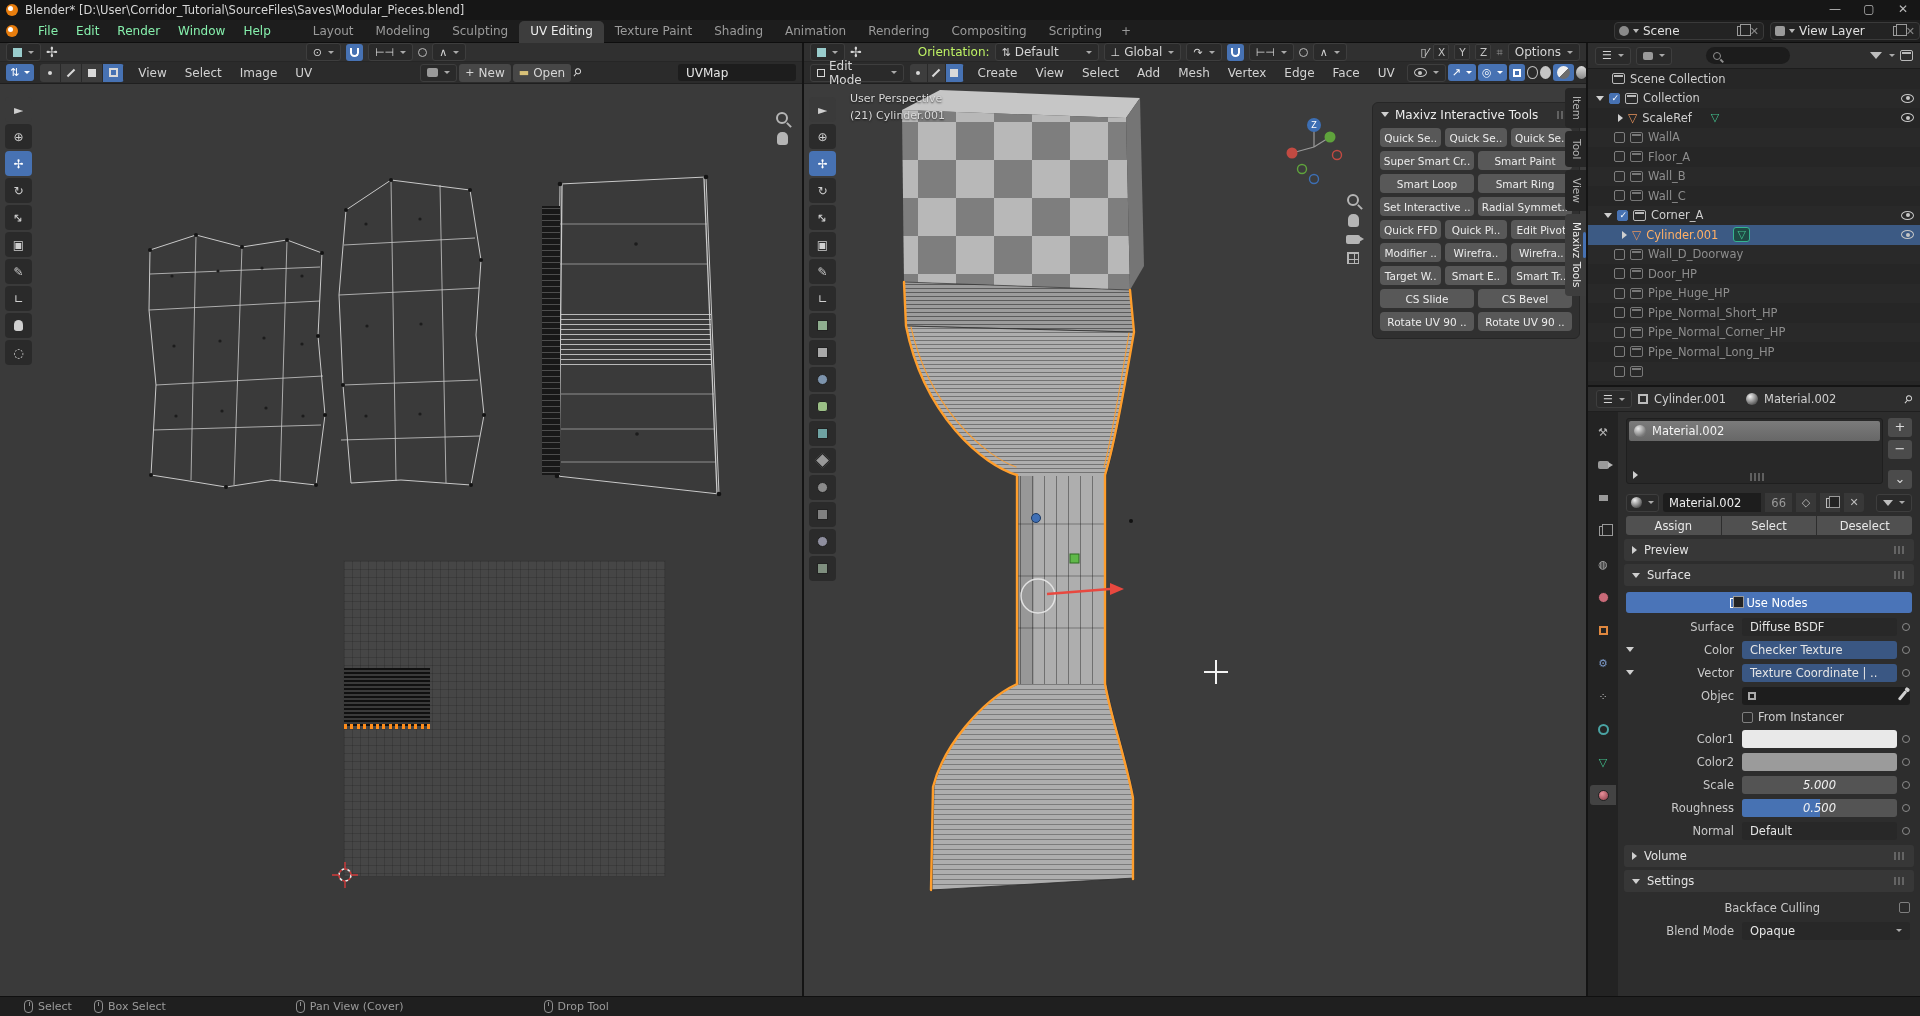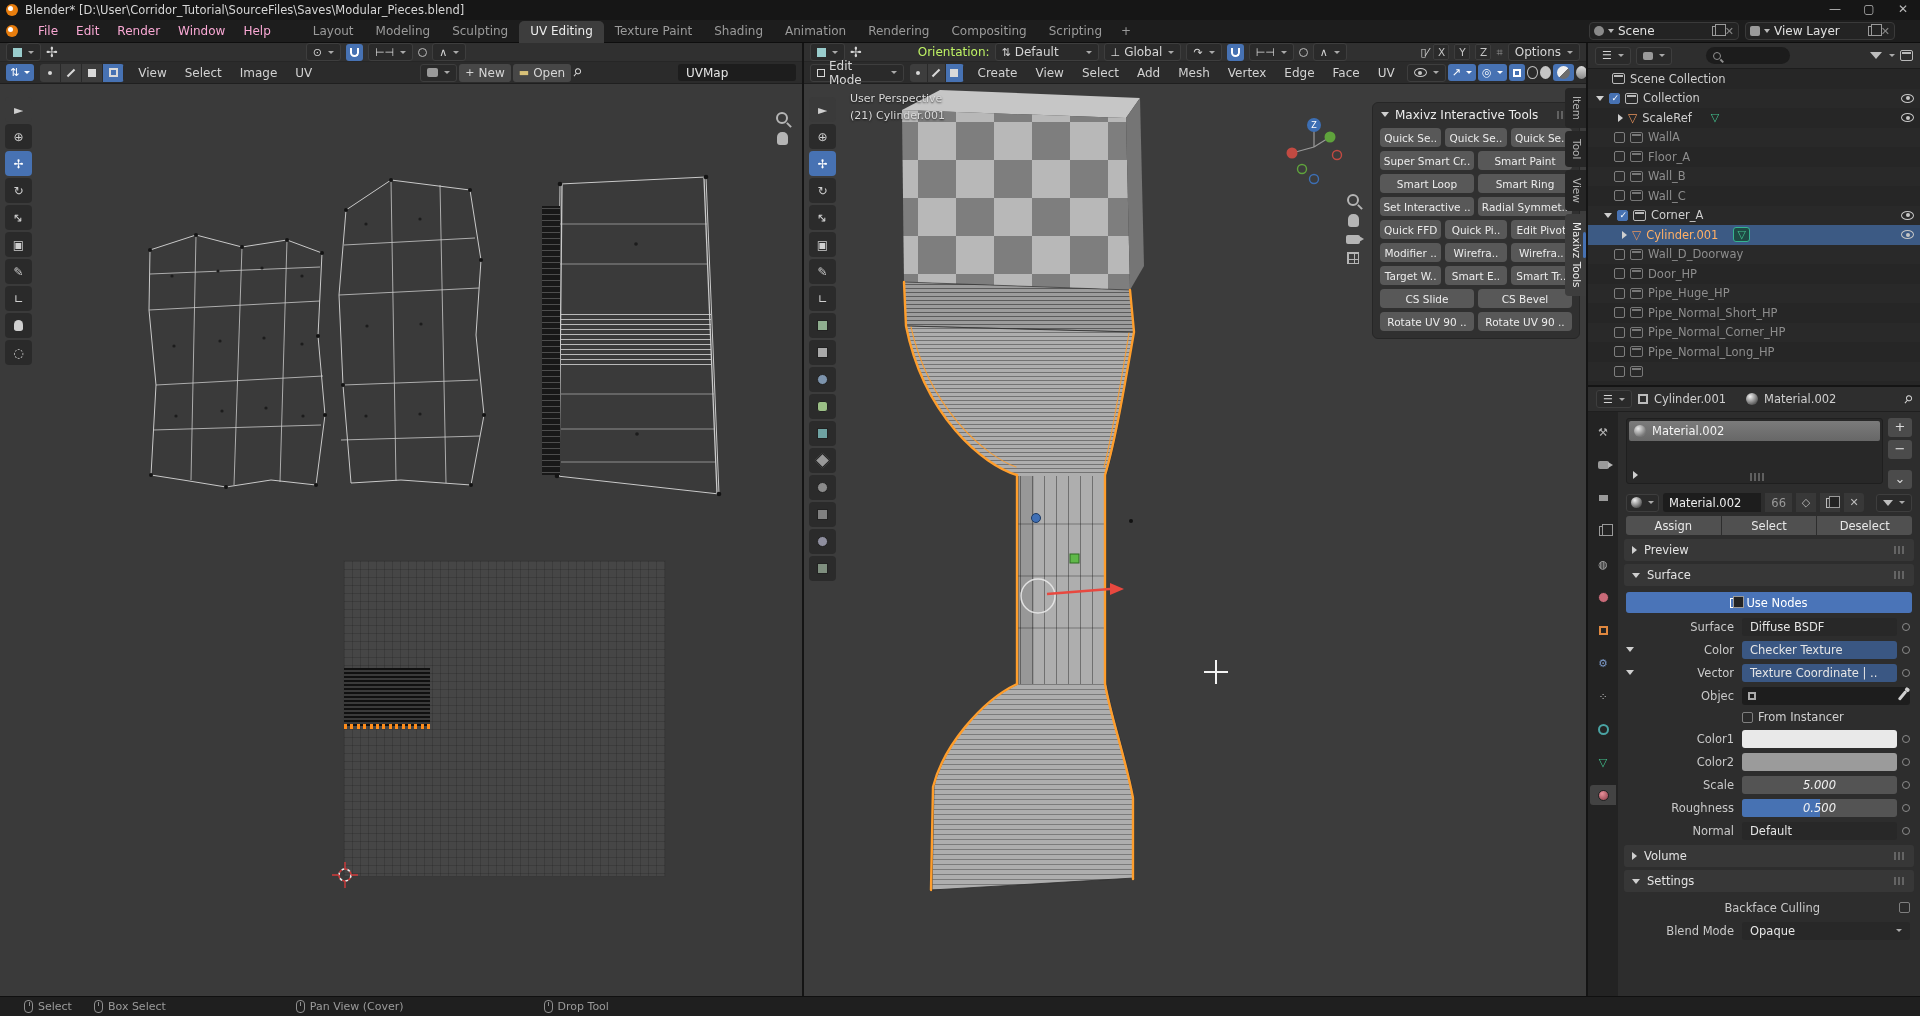--- a/index.html
+++ b/index.html
@@ -12,26 +12,26 @@
     display:flex; align-items:center; padding-left:6px; color:#d6d6d6; font-size:11.5px; }
   .blogo { width:12px; height:12px; border-radius:50%; background:#e87d0d; position:relative; margin-right:7px; flex:none;}
   .blogo:after { content:''; position:absolute; left:2px; top:2px; width:5px; height:5px; border-radius:50%; background:#fff; }
   .winbtns { margin-left:auto; display:flex; height:20px; }
   .wbtn { width:34px; text-align:center; line-height:18px; color:#bbb; font-size:12px; }
 
   
   .topbar { position:absolute; left:0; top:20px; right:0; height:23px; background:#1d1d1d;
     border-bottom:1px solid #0e0e0e; display:flex; align-items:center; }
   .menus { display:flex; margin-left:4px; }
-  .menu-item { padding:0 9px; line-height:22px; color:#f9a8d4; }
+  .menu-item { padding:0 9px; line-height:22px; color:#86efac; }
   .tabs { display:flex; margin-left:22px; height:23px; align-items:flex-end; }
   .wtab { padding:3px 11px 4px; color:#9b9b9b; border-radius:5px 5px 0 0; line-height:15px; }
   .wtab.active { background:#3d3d3d; color:#ececec; }
   .wtab.add { color:#9b9b9b; padding:3px 8px 4px; }
-  .topbar-right { margin-left:auto; display:flex; align-items:center; gap:6px; padding-right:25px; }
+  .topbar-right { margin-left:auto; display:flex; align-items:center; gap:6px; padding-right:0; }
   .idfield { display:flex; align-items:center; background:#232323; border:1px solid #3a3a3a; border-radius:4px; height:18px; padding:0 4px; gap:4px; min-width:150px;}
   .idfield .nm { color:#e0e0e0; flex:1; }
   .mini-ico { width:10px; height:10px; background:#8a8a8a; border-radius:50%; flex:none; }
   .mini-ico.sq { border-radius:2px; background:#9a9a9a; }
   .copy-ico { width:9px; height:10px; border:1px solid #9a9a9a; position:relative; flex:none;}
   .copy-ico:after { content:''; position:absolute; left:2px; top:-3px; width:9px; height:10px; border:1px solid #9a9a9a; background:#232323;}
   .x-ico { color:#888; font-size:11px; }
   .caret { width:0; height:0; border-left:3.5px solid transparent; border-right:3.5px solid transparent; border-top:4px solid #b9b9b9; display:inline-block; flex:none;}
 
   

